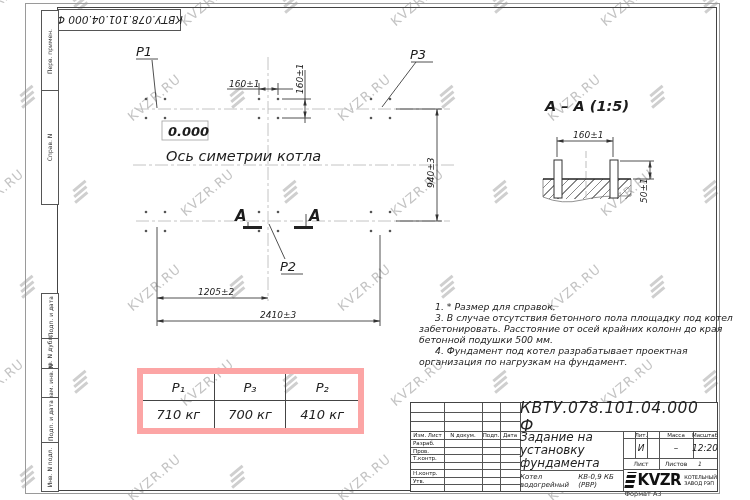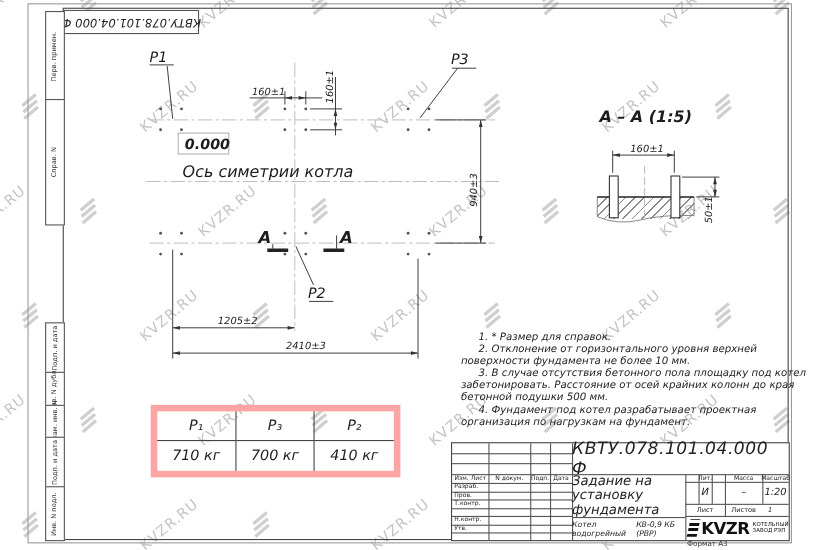--- a/index.html
+++ b/index.html
@@ -347,21 +347,20 @@
         </g>
       <polygon points="47,46 53.5,44.3 53.5,47.7" fill="#333"></polygon>
           <polygon points="103,46 96.5,44.3 96.5,47.7" fill="#333"></polygon>
           <polygon points="140,66 138.3,72.5 141.7,72.5" fill="#333"></polygon>
           <polygon points="140,84 138.3,77.5 141.7,77.5" fill="#333"></polygon>
         </svg>
     </div>
 
     <div class="notes">
       <p>1. * Размер для справок.</p>
-      <p>2. Отклонение от горизонтального уровня верхней поверхности фундамента не более 10 мм.</p>
       <p>3. В случае отсутствия бетонного пола площадку под котел забетонировать. Расстояние от осей крайних колонн до края бетонной подушки 500 мм.</p>
       <p>4. Фундамент под котел разрабатывает проектная организация по нагрузкам на фундамент.</p>
     </div>
 
     <div class="load-table">
       <div>P₁</div>
       <div>P₃</div>
       <div>P₂</div>
       <div>710 кг</div>
       <div>700 кг</div>
@@ -415,21 +414,21 @@
       <div class="product-cell">
         <span>Котел водогрейный</span>
         <span>КВ-0,9 КБ (РВР)</span>
       </div>
 
       <div class="tb-txt" style="left:212px;top:28px;width:36px;height:7px;font-size:5.5px">Лит.</div>
       <div class="tb-txt" style="left:248px;top:28px;width:34px;height:7px;font-size:5.5px">Масса</div>
       <div class="tb-txt" style="left:282px;top:28px;width:24px;height:7px;font-size:5.5px">Масштаб</div>
       <div class="tb-txt" style="left:224px;top:37px;width:12px;height:16px;font-size:9px;font-style:italic">И</div>
       <div class="tb-txt" style="left:248px;top:37px;width:34px;height:16px;font-size:9px">–</div>
-      <div class="tb-txt" style="left:282px;top:37px;width:24px;height:16px;font-size:9px;font-style:italic">1:20</div>
+      <div class="tb-txt" style="left:282px;top:37px;width:24px;height:16px;font-size:9px;font-style:italic">12:20</div>
       <div class="tb-txt" style="left:212px;top:56px;width:36px;height:9px;font-size:6px">Лист</div>
       <div class="tb-txt" style="left:250px;top:56px;width:30px;height:9px;font-size:6px">Листов</div>
       <div class="tb-txt" style="left:283px;top:56px;width:12px;height:9px;font-size:6px;font-style:italic">1</div>
       <div class="logo-row">
         <span class="logo-mark"></span>
         <span class="logo-brand">KVZR</span>
         <span class="logo-sub">
           <span style="display:block">КОТЕЛЬНЫЙ</span>
           <span style="display:block">ЗАВОД РЭП</span>
         </span>

